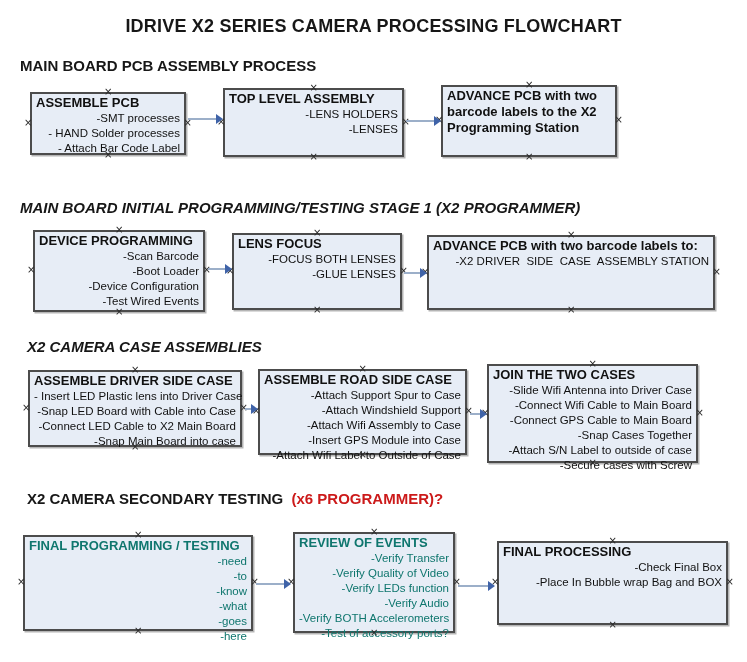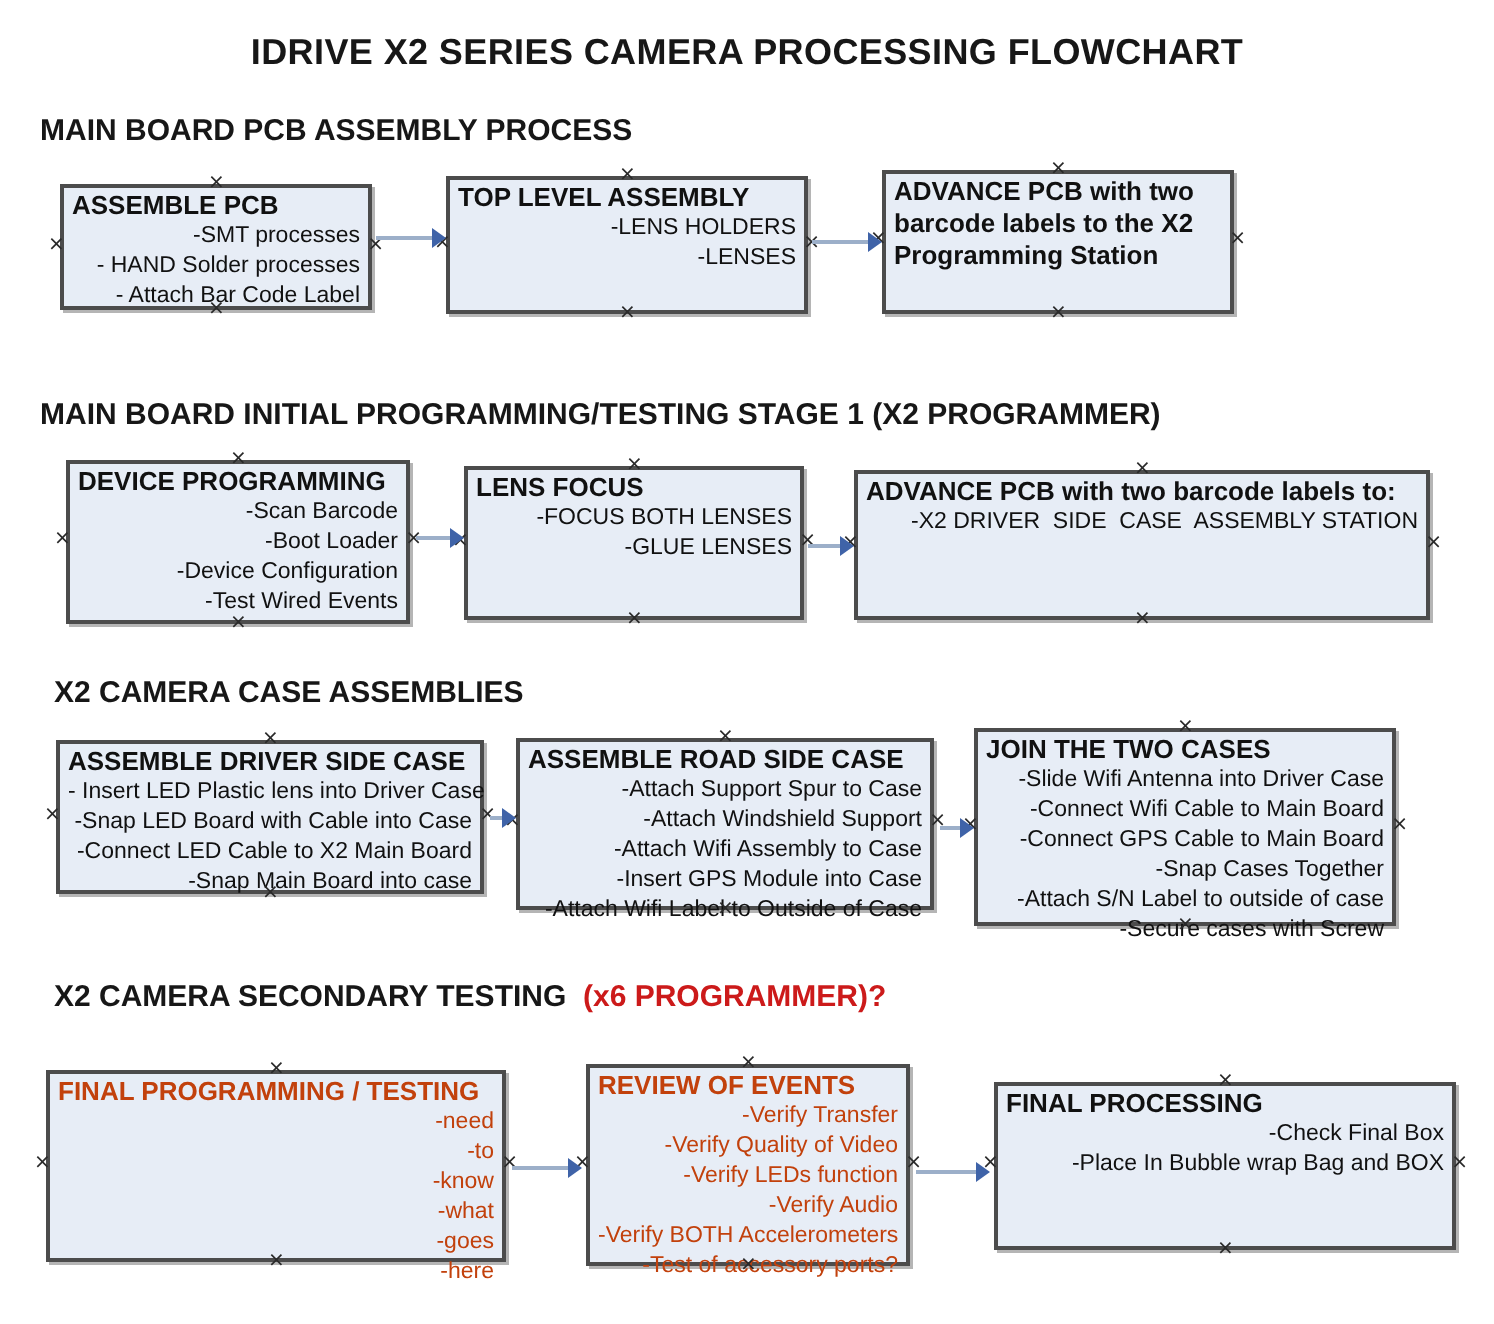--- a/index.html
+++ b/index.html
@@ -19,21 +19,21 @@
   }
   .sec-heading .red-part { color:#cc1a1a; }
   .box {
     position:absolute; background:#e7edf6; border:2px solid #4c4c4c;
     box-shadow:1.5px 1.5px 0 rgba(120,120,120,0.55);
     padding:1px 4px 2px 4px; font-size:11.5px; line-height:15px;
     overflow:visible; box-sizing:border-box;
   }
   .box .bt { font-weight:bold; font-size:13px; line-height:16px; white-space:normal; }
   .box .bl div { white-space:pre;text-align:right; }
-  .box.red-box .bt, .box.red-box .bl div { color:#c2410c; }
+  .box.red-box .bt, .box.red-box .bl div { color:#0f766e; }
   .h {
     position:absolute; font-size:10px; line-height:10px; color:#2a2a2a;
     font-family:"DejaVu Sans",sans-serif; pointer-events:none;
   }
   .ht { top:-7px; left:50%; margin-left:-4px; }
   .hb { bottom:-7px; left:50%; margin-left:-4px; }
   .hl { left:-8px; top:50%; margin-top:-6px; }
   .hr { right:-8px; top:50%; margin-top:-6px; }
   .arrow { position:absolute; height:1.5px; background:#9cafc9; }
   .arrow::after {
@@ -81,21 +81,21 @@
     <span class="h hb">×</span>
     <span class="h hl">×</span>
     <span class="h hr">×</span>
     <div class="bt">ADVANCE PCB with two barcode labels to the  X2 Programming Station</div>
     <div class="bl"></div>
   </div>
 
   <div class="arrow" style="left:188px; top:118px; width:33px;"></div>
   <div class="arrow" style="left:406px; top:120px; width:33px;"></div>
 
-  <div class="sec-heading" style="left:20px; top:199px;"><span>MAIN BOARD INITIAL PROGRAMMING/TESTING STAGE 1 (X2 PROGRAMMER)</span><span class="red-part"></span></div>
+  <div class="sec-heading" style="left:20px; top:199px;font-style:italic;"><span>MAIN BOARD INITIAL PROGRAMMING/TESTING STAGE 1 (X2 PROGRAMMER)</span><span class="red-part"></span></div>
 
   <div class="box" style="left:33px; top:230px; width:172px; height:82px;">
     <span class="h ht">×</span>
     <span class="h hb">×</span>
     <span class="h hl">×</span>
     <span class="h hr">×</span>
     <div class="bt">DEVICE PROGRAMMING</div>
     <div class="bl">
         <div>-Scan Barcode</div>
         <div>-Boot Loader</div>
@@ -123,21 +123,21 @@
     <span class="h hr">×</span>
     <div class="bt">ADVANCE PCB with two barcode labels to:</div>
     <div class="bl">
         <div>-X2 DRIVER  SIDE  CASE  ASSEMBLY STATION</div>
       </div>
   </div>
 
   <div class="arrow" style="left:208px; top:268px; width:22px;"></div>
   <div class="arrow" style="left:404px; top:272px; width:21px;"></div>
 
-  <div class="sec-heading" style="left:27px; top:338px;"><span>X2 CAMERA CASE ASSEMBLIES</span><span class="red-part"></span></div>
+  <div class="sec-heading" style="left:27px; top:338px;font-style:italic;"><span>X2 CAMERA CASE ASSEMBLIES</span><span class="red-part"></span></div>
 
   <div class="box" style="left:28px; top:370px; width:214px; height:77px;">
     <span class="h ht">×</span>
     <span class="h hb">×</span>
     <span class="h hl">×</span>
     <span class="h hr">×</span>
     <div class="bt">ASSEMBLE DRIVER SIDE CASE</div>
     <div class="bl">
         <div>- Insert LED Plastic lens into Driver Case</div>
         <div>-Snap LED Board with Cable into Case</div>

